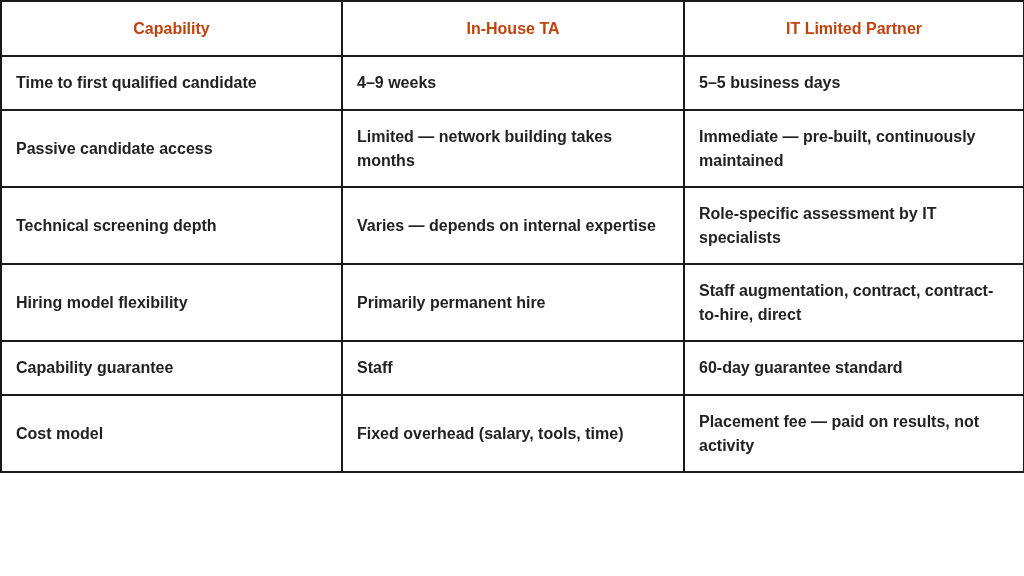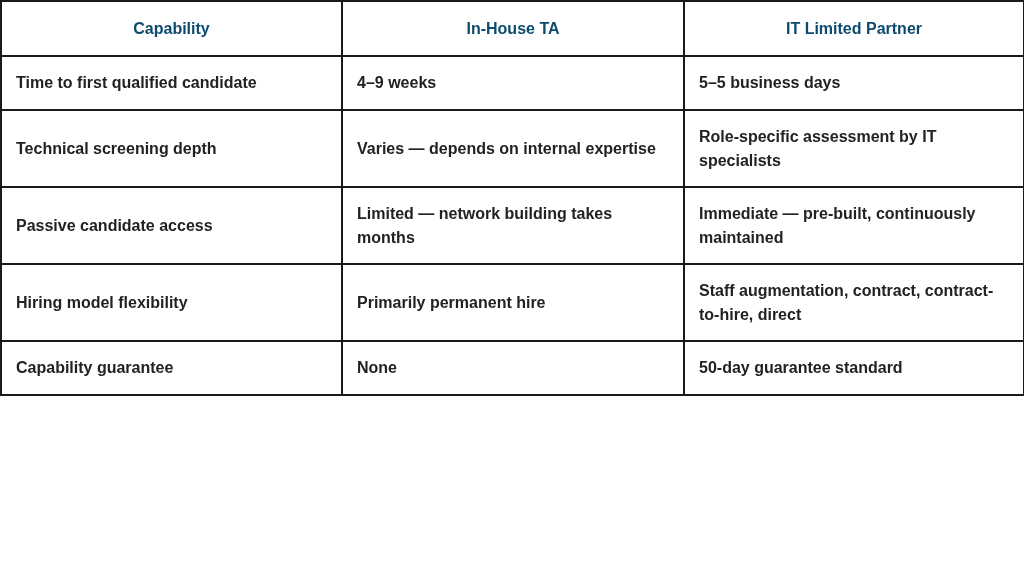--- a/index.html
+++ b/index.html
@@ -33,21 +33,21 @@
       font-size: 16px;
       line-height: 24px;
       vertical-align: middle;
       padding: 0 14px;
       text-align: left;
       font-weight: bold;
     }
     table.cmp th {
       font-weight: bold;
       text-align: center;
-      color: #0c4a6e;
+      color: #c2410c;
       height: 53px;
     }
     table.cmp tr.r-short td { height: 52px; }
     table.cmp tr.r-tall td { height: 75px; }
   </style>
 </head>
 <body>
 
 <div class="wrap">
   <table class="cmp">
@@ -63,34 +63,39 @@
         <th>IT Limited Partner</th>
       </tr>
     </thead>
     <tbody>
       <tr class="r-short">
         <td>Time to first qualified candidate</td>
         <td>4–9 weeks</td>
         <td>5–5 business days</td>
       </tr>
       <tr class="r-tall">
+        <td>Passive candidate access</td>
+        <td>Limited — network building takes months</td>
+        <td>Immediate — pre-built, continuously maintained</td>
+      </tr>
+      <tr class="r-tall">
         <td>Technical screening depth</td>
         <td>Varies — depends on internal expertise</td>
         <td>Role-specific assessment by IT specialists</td>
-      </tr>
-      <tr class="r-tall">
-        <td>Passive candidate access</td>
-        <td>Limited — network building takes months</td>
-        <td>Immediate — pre-built, continuously maintained</td>
       </tr>
       <tr class="r-tall">
         <td>Hiring model flexibility</td>
         <td>Primarily permanent hire</td>
         <td>Staff augmentation, contract, contract-to-hire, direct</td>
       </tr>
       <tr class="r-short">
         <td>Capability guarantee</td>
-        <td>None</td>
-        <td>50-day guarantee standard</td>
+        <td>Staff</td>
+        <td>60-day guarantee standard</td>
+      </tr>
+      <tr class="r-tall">
+        <td>Cost model</td>
+        <td>Fixed overhead (salary, tools, time)</td>
+        <td>Placement fee — paid on results, not activity</td>
       </tr>
     </tbody>
   </table>
 </div>
 
 </body></html>

